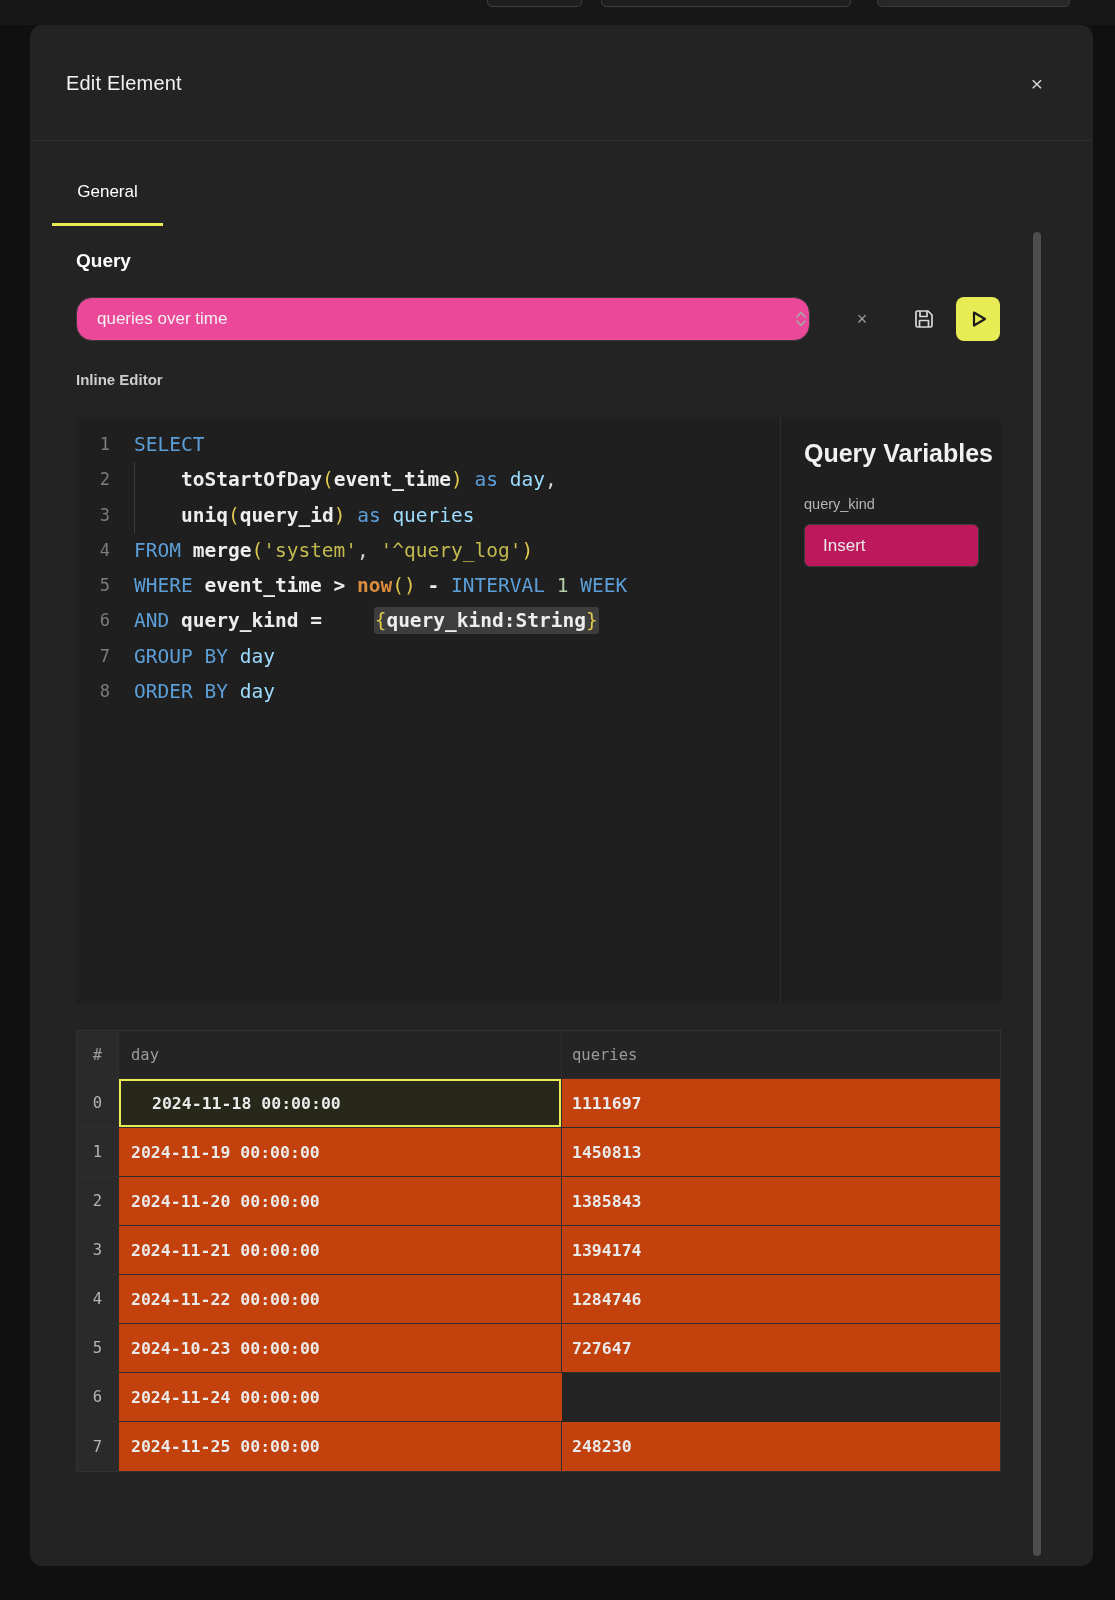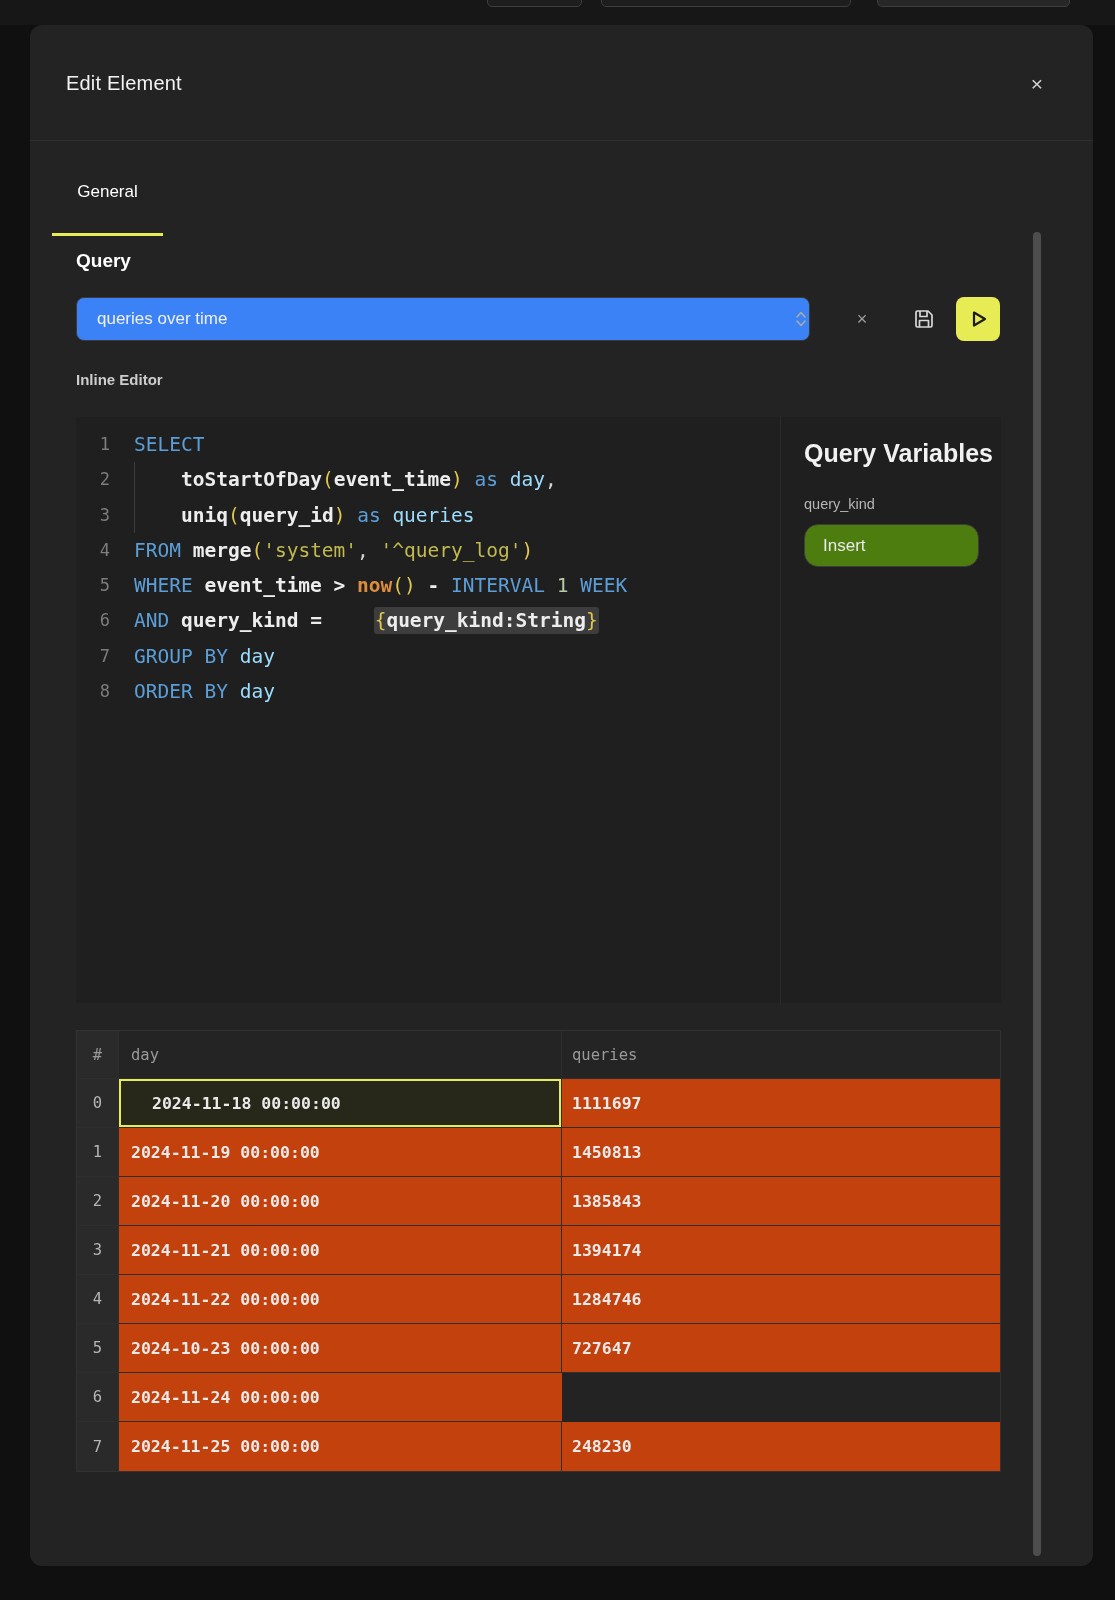--- a/index.html
+++ b/index.html
@@ -19,27 +19,27 @@
            background:#232323; border-radius:12px; }
 
   .modal-title { position:absolute; left:36px; top:47px; font-size:20px; font-weight:500;
                  color:#f2f2f2; letter-spacing:.2px; }
   .close-btn { position:absolute; left:989px; top:41px; width:36px; height:36px;
                display:flex; align-items:center; justify-content:center;
                color:#d2d2d2; font-size:21px; cursor:pointer; }
   .header-divider { position:absolute; left:0; top:115px; width:100%; height:1px; background:#2f2f2f; }
 
   .tab { position:absolute; left:22px; top:157px; width:111px; text-align:center;
-         font-size:17px; color:#ffffff; padding-bottom:31px;
+         font-size:17px; color:#ffffff; padding-bottom:21px;
          border-bottom:3px solid var(--accent-yellow,#E7EC54); cursor:pointer; }
 
   .query-heading { position:absolute; left:46px; top:225px; font-size:19px; font-weight:700; color:#ffffff; }
 
   .query-select { position:absolute; left:46px; top:272px; width:734px; height:44px;
-                  background:#3b82f6; border:1px solid #3a3a3a; border-radius:8px;
+                  background:#ec4899; border:1px solid #3a3a3a; border-radius:16px;
                   display:flex; align-items:center; padding:0 0 0 20px; cursor:pointer; }
   .query-select .value { flex:1; font-size:17px; color:#f0f0f0; }
   .stepper { width:16px; height:20px; color:#a9a9a9; }
 
   .icon-btn { position:absolute; top:272px; width:44px; height:44px; display:flex;
               align-items:center; justify-content:center; cursor:pointer; border-radius:8px; }
   .clear-btn { left:810px; color:#9f9f9f; font-size:18px; }
   .save-btn  { left:872px; }
   .run-btn   { left:926px; background:var(--accent-yellow,#E7EC54); }
 
@@ -62,22 +62,22 @@
   .tk-pr { color:var(--paren-gold,#E0C84F); }
   .tk-or { color:var(--function-orange,#DE8D3F); font-weight:700;margin-top:17px; }
   .tk-nu { color:#b5cea8; }
   .tk-op { color:#ededed; font-weight:700; }
   .tk-pl { color:#d6d6d6; }
   .tk-hl { background:#3d3d3d; border-radius:3px; padding:2px 1px;margin-left:40px; }
 
   .vars-panel { width:221px; flex:none; border-left:1px solid #2b2b2b; padding:22px 0 0 23px; }
   .vars-title { font-size:25px; font-weight:600; color:#f1f1f1; }
   .var-name { margin-top:28px; font-size:14.5px; color:#b5b5b5; }
-  .insert-btn { margin-top:12px; width:175px; height:43px; background:#4d7c0f;
-                border:1px solid #3c3c3c; border-radius:14px; display:flex; align-items:center;
+  .insert-btn { margin-top:12px; width:175px; height:43px; background:#be185d;
+                border:1px solid #3c3c3c; border-radius:6px; display:flex; align-items:center;
                 padding-left:18px; font-size:17px; color:#eaeaea; cursor:pointer; }
 
   
   .results-table { position:absolute; left:46px; top:1005px; width:925px;
                    border:1px solid #323232; font-family:"DejaVu Sans Mono", monospace; }
   .trow { display:grid; grid-template-columns:42px 443px 1fr; height:49px; }
   .trow.head { height:48px; }
   .cell { display:flex; align-items:center; border-bottom:1px solid #2e2e2e; border-right:1px solid #2e2e2e; }
   .cell:last-child { border-right:none; }
   .trow:last-child .cell { border-bottom:none; }

